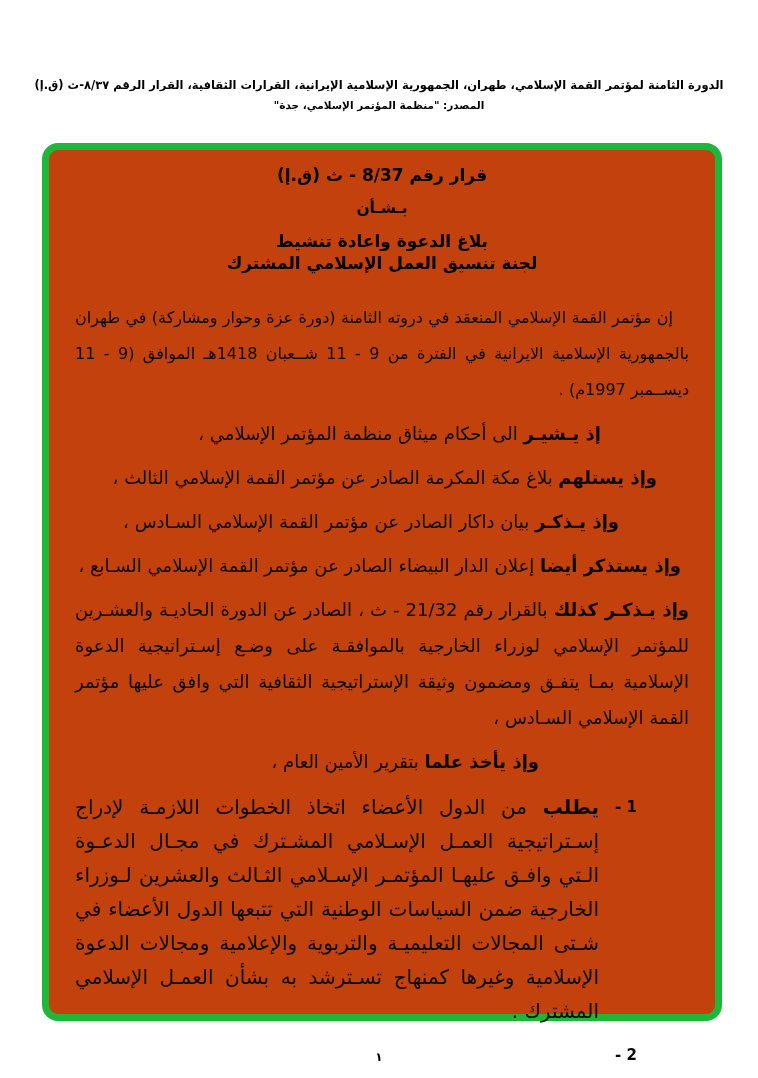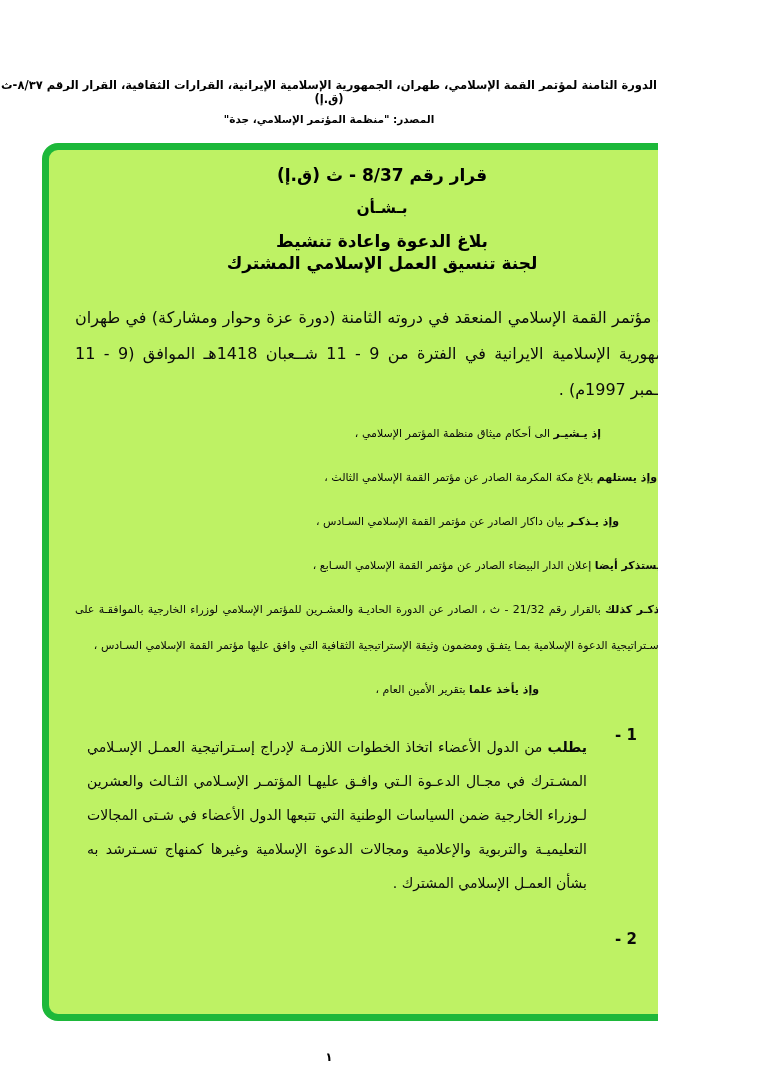--- a/index.html
+++ b/index.html
@@ -1,44 +1,44 @@
 <!DOCTYPE html>
 <html lang="ar"><head>
 <meta charset="utf-8">
 <style>
   html,body{margin:0;padding:0;background:#ffffff;}
   .page{
-    position:relative;width:658px;height:1078px;background:#ffffff;
+    position:relative;width:758px;height:1078px;background:#ffffff;
     font-family:"DejaVu Sans",sans-serif;color:#0a0a0a;overflow:hidden;
   }
   .top-header{
     position:absolute;top:78px;left:0;right:0;text-align:center;direction:rtl;
     font-weight:bold;color:#000;
   }
   .hdr1{font-size:11.5px;line-height:14px;}
   .hdr2{font-size:10.5px;line-height:13px;margin-top:7px;}
   .green-box{
     position:absolute;left:42px;top:143px;width:680px;height:878px;
-    box-sizing:border-box;border:7px solid #1db83a;border-radius:16px;background:#bef264;
+    box-sizing:border-box;border:7px solid #1db83a;border-radius:16px;background:#c2410c;
   }
   .content{direction:rtl;padding:14px 26px 0 26px;}
   .title{text-align:center;font-weight:bold;color:#000;}
   .t1{font-size:17px;line-height:22px;}
   .t2{font-size:15.5px;margin-top:12px;line-height:20px;}
   .t3{font-size:17px;margin-top:12px;line-height:22px;}
   .t4{font-size:17px;margin-top:0;line-height:22px;}
   .intro{
     margin:26px 0 0 0;font-size:16px;line-height:36px;
     text-align:justify;text-indent:16px;
   }
-  .clause{margin:8px 0 0 0;font-size:11px;line-height:36px;text-align:justify;}
+  .clause{margin:8px 0 0 0;font-size:18px;line-height:36px;text-align:justify;}
   .clause b,.itext b{font-weight:bold;}
   .item{display:flex;direction:rtl;margin-top:10px;padding-right:52px;}
   .item .num{flex:0 0 38px;font-size:15px;line-height:34px;font-weight:bold;white-space:nowrap;}
-  .itext{margin:12px;flex:1;font-size:14px;line-height:34px;text-align:justify;}
+  .itext{margin:0;flex:1;font-size:20px;line-height:34px;text-align:justify;}
   .hang2{padding-right:66px;text-indent:-66px;}
   .page-num{
     position:absolute;bottom:14px;left:0;right:0;text-align:center;
     font-size:12px;font-weight:bold;color:#000;
   }
 </style>
 </head>
 <body>
 
 <div class="page">

